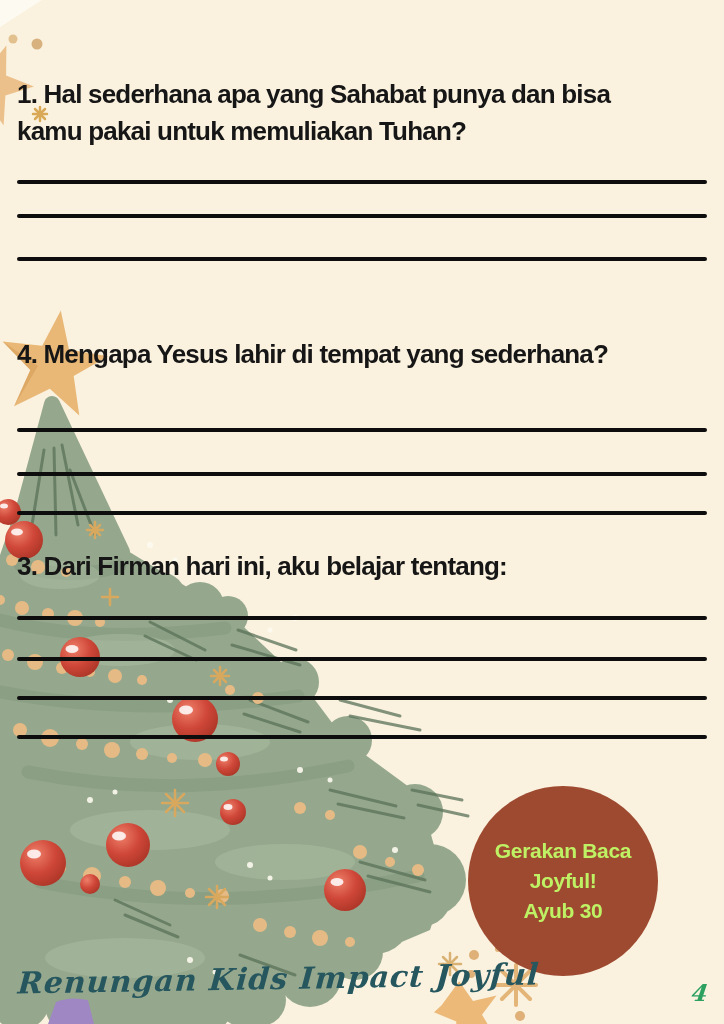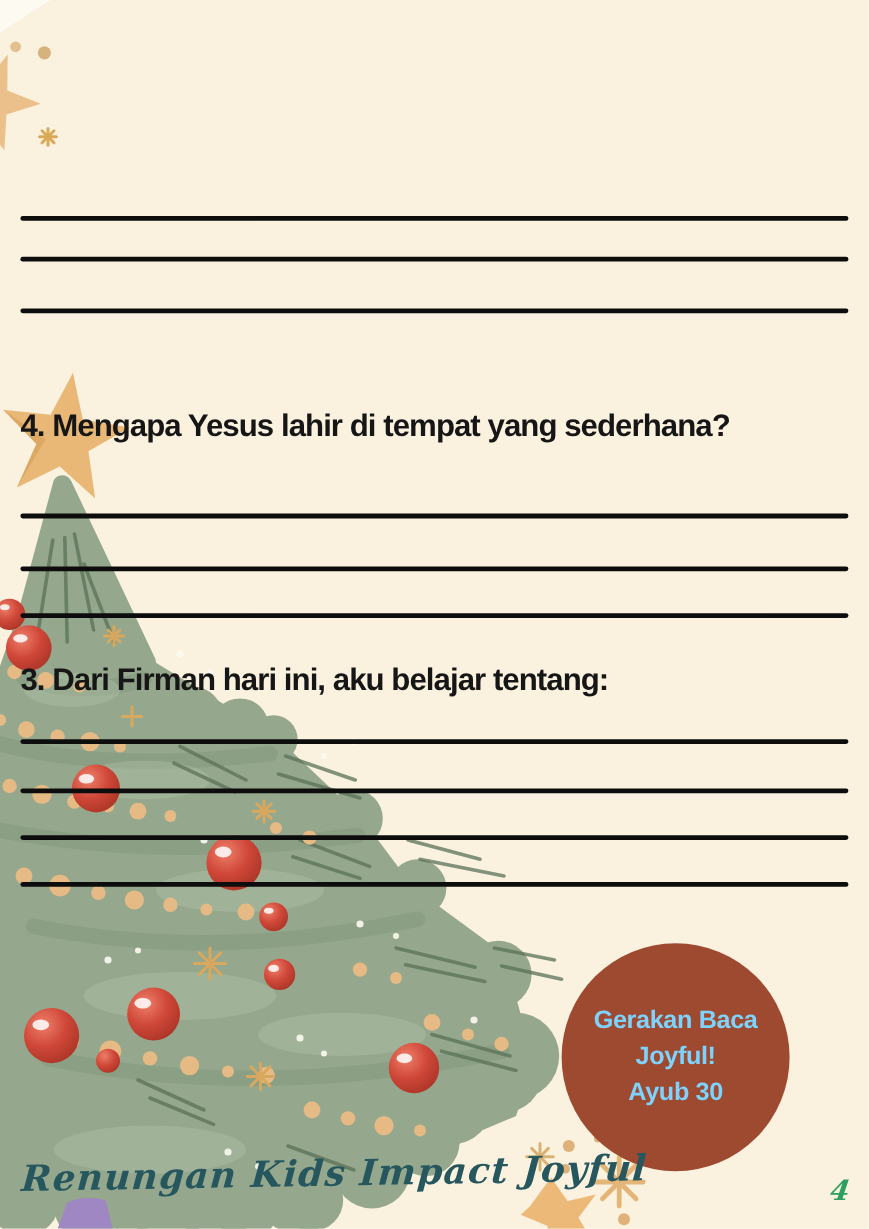--- a/index.html
+++ b/index.html
@@ -19,21 +19,21 @@
     border-radius:2px;z-index:2;
   }
   .watermark{
     position:absolute;left:488px;top:723px;z-index:2;width:220px;
     font-size:15px;letter-spacing:2px;color:rgba(125,122,104,0.30);
     filter:blur(0.6px);white-space:nowrap;
   }
   .badge{
     position:absolute;left:468px;top:786px;width:190px;height:190px;border-radius:50%;
     background:#9e4a31;z-index:3;display:flex;flex-direction:column;align-items:center;
-    justify-content:center;text-align:center;color:#7dd3fc;
+    justify-content:center;text-align:center;color:#bef264;
   }
   .badge-line{font-weight:800;font-size:21px;line-height:30px;letter-spacing:-0.3px;}
   .footer-brand{
     position:absolute;left:18px;top:961px;z-index:4;color:#26565e;
     font-family:"DejaVu Serif",serif;font-style:italic;font-weight:700;
     font-size:30px;letter-spacing:1px;white-space:nowrap;
     transform:rotate(-1deg) skewX(-5deg);
   }
   .page-number{
     position:absolute;left:692px;top:979px;z-index:4;color:#2ba05f;
@@ -314,20 +314,24 @@
       <g stroke="#e3b578" stroke-width="4" stroke-linecap="round">
         <line x1="496" y1="985" x2="536" y2="985"></line>
           <line x1="516" y1="965" x2="516" y2="1005"></line>
         <line x1="502" y1="971" x2="530" y2="999"></line>
           <line x1="502" y1="999" x2="530" y2="971"></line>
       </g>
       <polygon points="459.2,981.2 473,1000.9 496.5,995.5 482,1014.7 494.4,1035.4 471.6,1027.5 455.8,1045.7 456.3,1021.6 434,1012.2 441.6,1005.2" fill="#ecb979"></polygon>
     </g>
   </svg>
 
+  <div class="question q1">
+    <div>1. Hal sederhana apa yang Sahabat punya dan bisa</div>
+    <div>kamu pakai untuk memuliakan Tuhan?</div>
+  </div>
   <div class="ans-line" style="top:180px"></div>
   <div class="ans-line" style="top:214px"></div>
   <div class="ans-line" style="top:257px"></div>
 
   <div class="question q2">
     <div>4. Mengapa Yesus lahir di tempat yang sederhana?</div>
   </div>
   <div class="ans-line" style="top:428px"></div>
   <div class="ans-line" style="top:472px"></div>
   <div class="ans-line" style="top:511px"></div>

